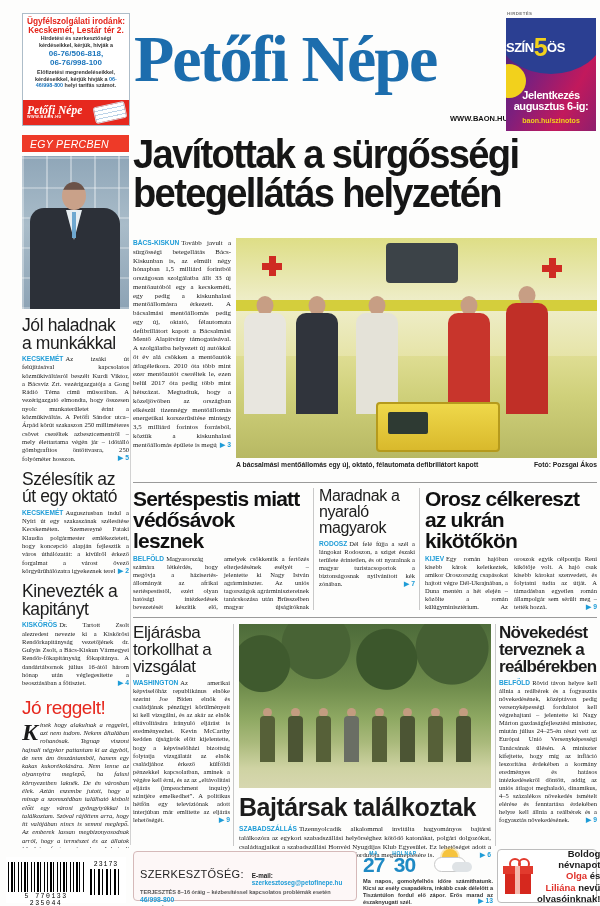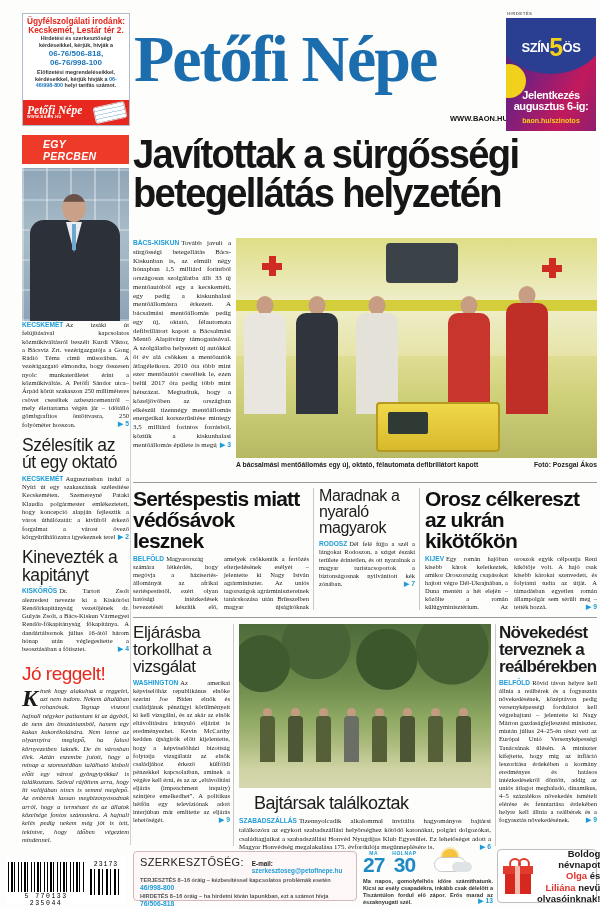--- a/index.html
+++ b/index.html
@@ -24,28 +24,28 @@
   .oa-logo{color:#fff;font-family:"Liberation Serif",serif;font-style:italic;font-weight:bold;font-size:11.5px;line-height:1;text-align:left;}
   .oa-logo small{display:block;font-style:normal;font-family:"Liberation Sans",sans-serif;font-size:3.8px;letter-spacing:.5px;}
   .oa-roll{position:absolute;right:3px;bottom:4px;width:30px;height:15px;background:repeating-linear-gradient(180deg,#fff 0 3px,#bcd3e8 3px 4px);border:1px solid #d3dde6;border-radius:3px;transform:rotate(-12deg);}
   .dateline{position:absolute;left:136px;top:17px;width:360px;font-size:7.2px;font-weight:bold;color:#2c2c2c;letter-spacing:.1px;white-space:nowrap;}
   .masthead{position:absolute;left:134px;top:26px;width:380px;font-family:"Liberation Serif",serif;font-weight:bold;font-size:66px;color:#1c6dad;letter-spacing:-2px;line-height:1;}
   .site-under{position:absolute;left:450px;top:114px;font-size:7.5px;font-weight:bold;color:#111;}
   .promo-tag{position:absolute;left:507px;top:11px;font-size:4.4px;color:#777;letter-spacing:.4px;font-weight:bold;}
   .promo{position:absolute;left:506px;top:18px;width:90px;height:113px;background:linear-gradient(118deg,#41277d 0%,#7d1f7d 38%,#c2195c 72%,#8e1f6e 100%);overflow:hidden;}
   .promo-blob{position:absolute;left:-7px;top:-20px;width:104px;height:76px;background:#2b3f92;border-radius:50%;}
   .promo-circle{position:absolute;left:-14px;top:46px;width:34px;height:34px;background:#f2d11c;border-radius:50%;}
-  .promo-brand{position:absolute;left:0;top:15px;width:100%;text-align:center;color:#fff;font-weight:bold;font-size:13px;letter-spacing:-.5px;}
+  .promo-brand{position:absolute;left:0;top:15px;width:100%;color:#fff;font-weight:bold;font-size:13px;letter-spacing:-.5px;}
   .promo-brand .five{color:#f2d11c;font-size:25px;vertical-align:-4px;}
   .promo-lines{position:absolute;left:0;bottom:7px;width:100%;text-align:center;color:#fff;font-weight:bold;font-size:11px;line-height:1.05;letter-spacing:-.4px;}
   .promo-url{display:block;color:#f2d11c;font-size:7px;margin-top:4px;letter-spacing:0;}
 
   
   .sidebar{position:absolute;left:22px;top:135px;width:107px;height:713px;overflow:hidden;}
-  .sb-bar{background:#ee3a28;color:#fff;font-weight:bold;font-style:italic;font-size:10.5px;padding:3px 21px 2px;letter-spacing:.3px;}
+  .sb-bar{background:#ee3a28;color:#fff;font-weight:normal;font-style:italic;font-size:10.5px;padding:3px 8px 2px;letter-spacing:.3px;}
   .photo1{position:relative;height:153px;margin-top:4px;background:
     repeating-linear-gradient(90deg,rgba(255,255,255,.35) 0 2px,transparent 2px 24px),
     repeating-linear-gradient(0deg,rgba(255,255,255,.28) 0 2px,transparent 2px 30px),
     linear-gradient(180deg,#8fa6b8 0%,#a9bcc9 45%,#8da3b5 100%);overflow:hidden;}
   .p1-head{position:absolute;left:40px;top:26px;width:24px;height:28px;border-radius:50%;background:linear-gradient(#6b5248 0 26%,#c9a189 30%);}
   .p1-body{position:absolute;left:8px;top:52px;width:90px;height:101px;background:#2c3038;border-radius:14px 16px 0 0;}
   .p1-shirt{position:absolute;left:44px;top:54px;width:16px;height:30px;background:#e8eef2;clip-path:polygon(0 0,100% 0,50% 100%);}
   .p1-tie{position:absolute;left:50px;top:56px;width:4px;height:26px;background:#6fa8d0;}
   .sb-title{font-size:17.5px;margin:8px 0 3px;}
   .sidebar .bt{font-size:6.6px;line-height:1.26;margin-bottom:2px;}
@@ -99,26 +99,26 @@
   .canopy{position:absolute;top:-12px;left:-10px;right:-10px;height:86px;background:
     radial-gradient(circle at 12% 60%,#3f5a2e 0 28px,transparent 29px),
     radial-gradient(circle at 32% 38%,#486335 0 34px,transparent 35px),
     radial-gradient(circle at 58% 55%,#3c572c 0 30px,transparent 31px),
     radial-gradient(circle at 82% 42%,#455f33 0 36px,transparent 37px);}
   .soldiers{position:absolute;bottom:26px;left:8px;right:8px;height:54px;display:flex;gap:13px;justify-content:center;}
   .sol{position:relative;width:15px;height:54px;}
   .sol::before{content:"";position:absolute;top:0;left:3px;width:9px;height:9px;border-radius:50%;background:#c39c80;}
   .sol::after{content:"";position:absolute;top:8px;left:0;right:0;bottom:0;background:var(--cam,#5c6140);border-radius:4px 4px 0 0;}
   .sol:nth-child(odd){--cam:#566038;} .sol:nth-child(even){--cam:#4c5534;} .sol:nth-child(4){--cam:#6a6e64;}
-  .r3-headline{font-size:18px;font-weight:normal;letter-spacing:-.5px;color:#1c1c1c;margin:5px 15px 3px;}
+  .r3-headline{font-size:25px;font-weight:bold;letter-spacing:-.5px;color:#1c1c1c;margin:5px 0 3px;}
   .r3c3{position:absolute;left:366px;top:485px;width:98px;height:224px;overflow:hidden;}
   .r3c3 .ttl{font-size:17px;font-weight:bold;letter-spacing:-.7px;}
 
   
-  .fbox1{position:absolute;left:0;top:712px;width:224px;height:50px;border:1px solid #d5b9b9;border-radius:4px;background:#fdf7f7;box-sizing:border-box;padding:4px 6px;}
+  .fbox1{position:absolute;left:0;top:712px;width:224px;height:50px;border:1px solid #d5b9b9;border-radius:4px;background:#fdf7f7;box-sizing:border-box;padding:16px 6px;}
   .fb1-row{display:flex;align-items:baseline;gap:8px;}
   .fb1-label{font-size:11px;color:#222;letter-spacing:.3px;}
   .fb1-mail{font-size:6.3px;font-weight:bold;color:#222;}
   .fb1-mail .mailv{color:#1e9cd7;}
   .fb1-line{font-size:5.6px;font-weight:bold;color:#555;margin-top:3px;line-height:1.3;}
   .fb1-line .ph{color:#1e9cd7;font-size:6.8px;}
   .weather{position:absolute;left:230px;top:710px;width:130px;height:54px;}
   .w-top{display:flex;align-items:flex-end;gap:8px;}
   .w-block{text-align:center;}
   .w-label{font-size:5px;font-weight:bold;color:#1e9cd7;letter-spacing:.5px;}
@@ -183,20 +183,21 @@
 
   <div class="sidebar">
     <div class="sb-bar">EGY PERCBEN</div>
     <div class="photo1">
       <div class="p1-body"></div>
       <div class="p1-shirt"></div>
       <div class="p1-tie"></div>
       <div class="p1-head"></div>
     </div>
 
+    <h2 class="ttl sb-title">Jól haladnak a munkákkal</h2>
     <p class="bt"><span class="kicker">KECSKEMÉT</span><span>Az izsáki út felújításával kapcsolatos közműkiváltásról beszélt Kurdi Viktor, a Bácsvíz Zrt. vezérigazgatója a Gong Rádió Téma című műsorában. A vezérigazgató elmondta, hogy összesen nyolc munkaterületet érint a közműkiváltás. A Petőfi Sándor utca–Árpád körút szakaszon 250 milliméteres csövet cseréltek azbesztcementről – mely élettartama végén jár – időtálló gömbgrafitos öntöttvasra, 250 folyóméter hosszon.</span><span class="pref">▶ 5</span></p>
 
     <h2 class="ttl sb-title">Szélesítik az út egy oktató</h2>
     <p class="bt"><span class="kicker">KECSKEMÉT</span><span>Augusztusban indul a Nyíri út egy szakaszának szélesítése Kecskeméten. Szemereyné Pataki Klaudia polgármester emlékeztetett, hogy koncepció alapján fejlesztik a város úthálózatát: a kívülről érkező forgalmat a várost övező körgyűrűhálózatra igyekeznek terelni.</span><span class="pref">▶ 2</span></p>
 
     <h2 class="ttl sb-title">Kinevezték a kapitányt</h2>
     <p class="bt"><span class="kicker">KISKŐRÖS</span><span>Dr. Tartott Zsolt alezredest nevezte ki a Kiskőrösi Rendőrkapitányság vezetőjének dr. Gulyás Zsolt, a Bács-Kiskun Vármegyei Rendőr-főkapitányság főkapitánya. A dandártábornok július 16-ától három hónap után véglegesítette a beosztásában a főtisztet.</span><span class="pref">▶ 4</span></p>
 
     <div class="greet">
       <h2 class="greet-title">Jó reggelt!</h2>

